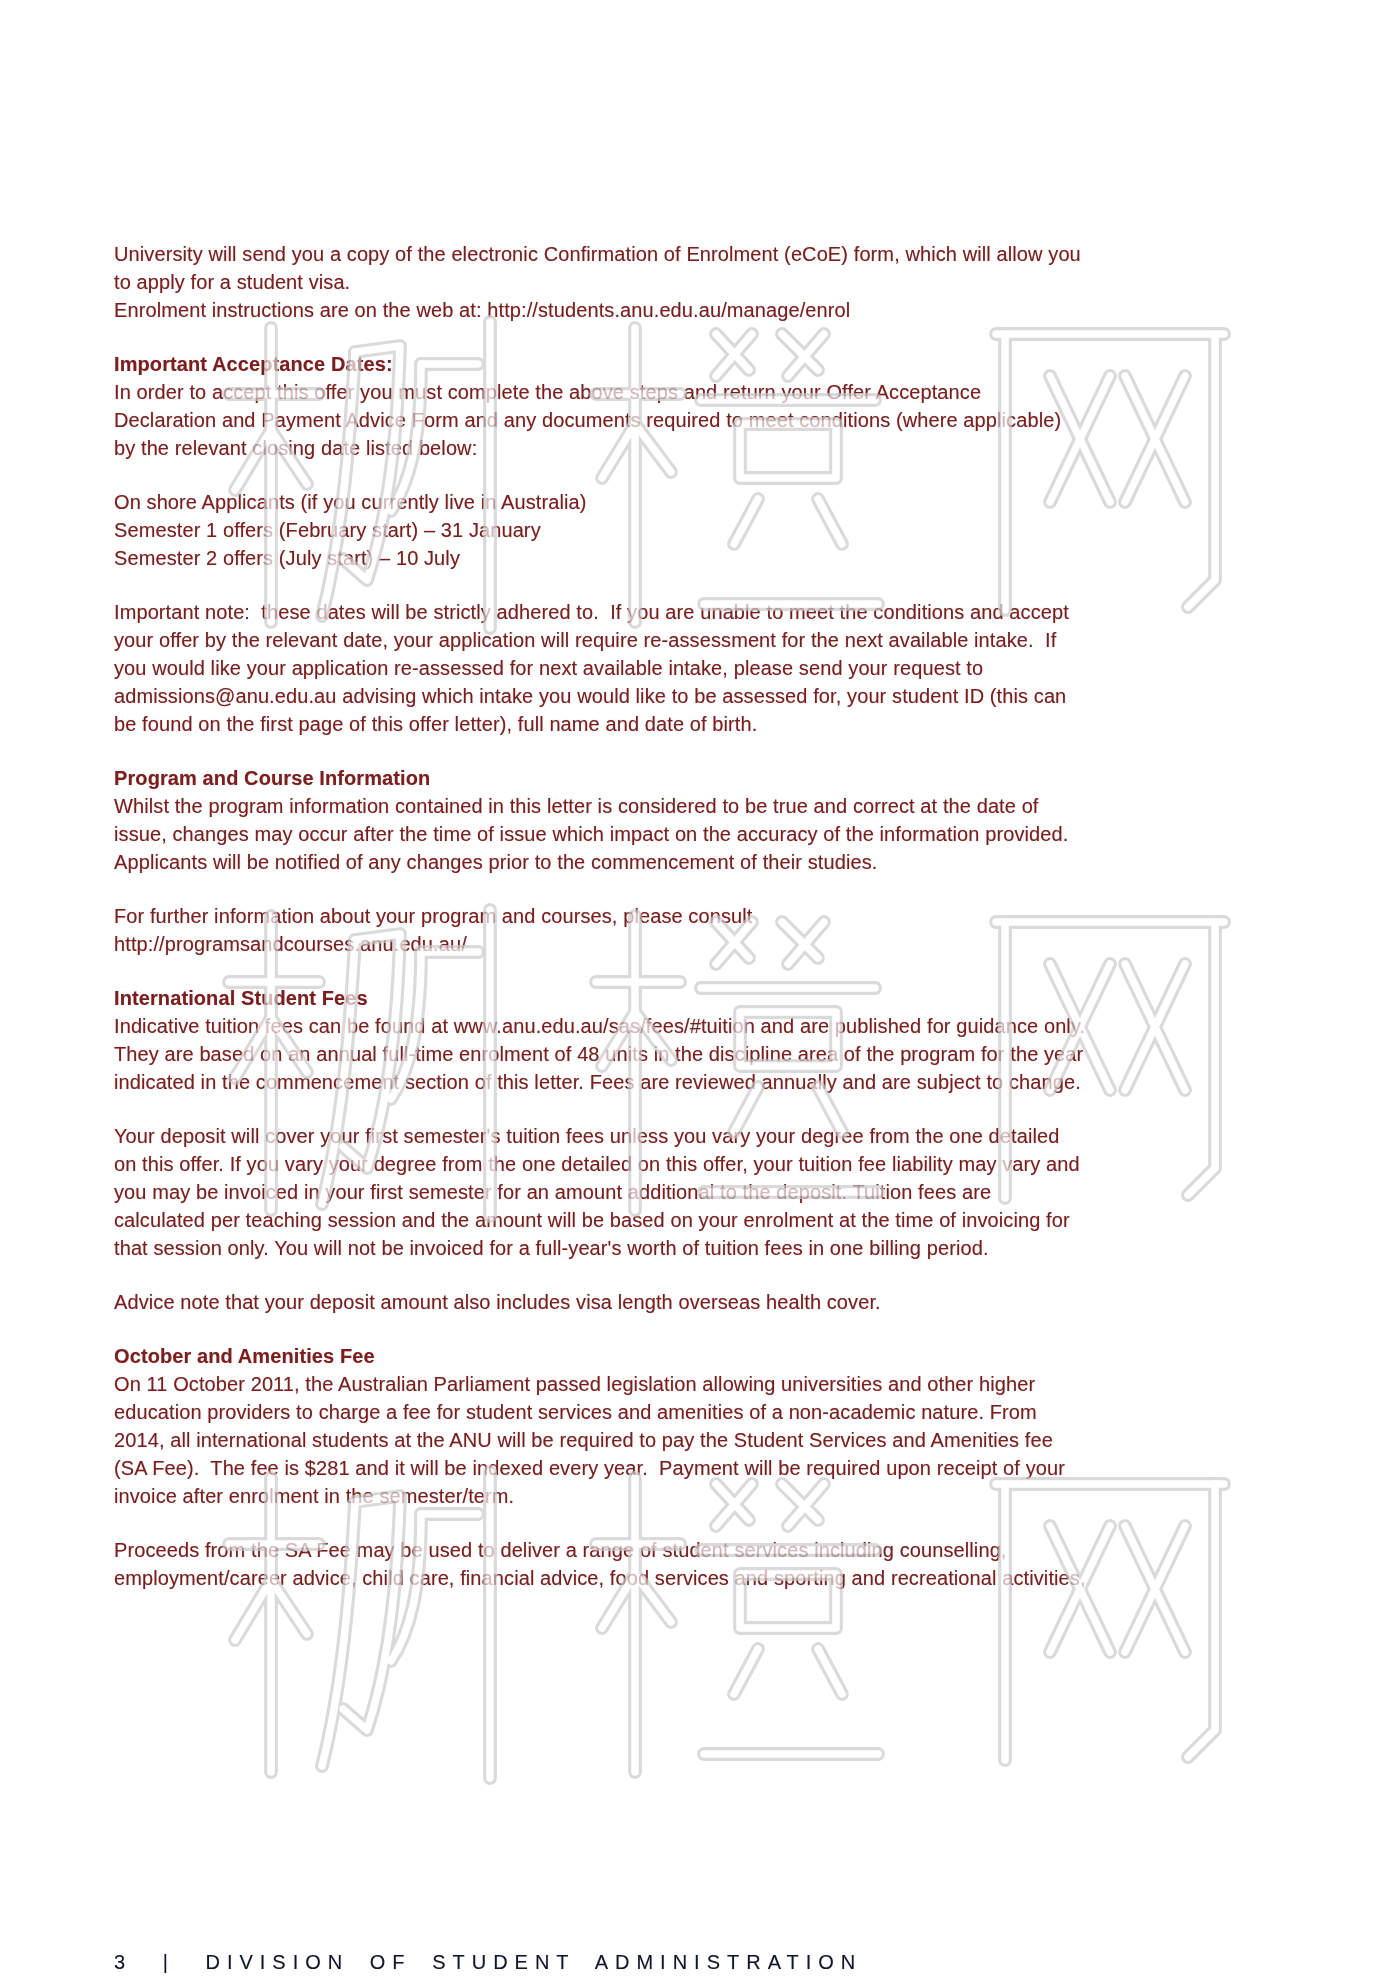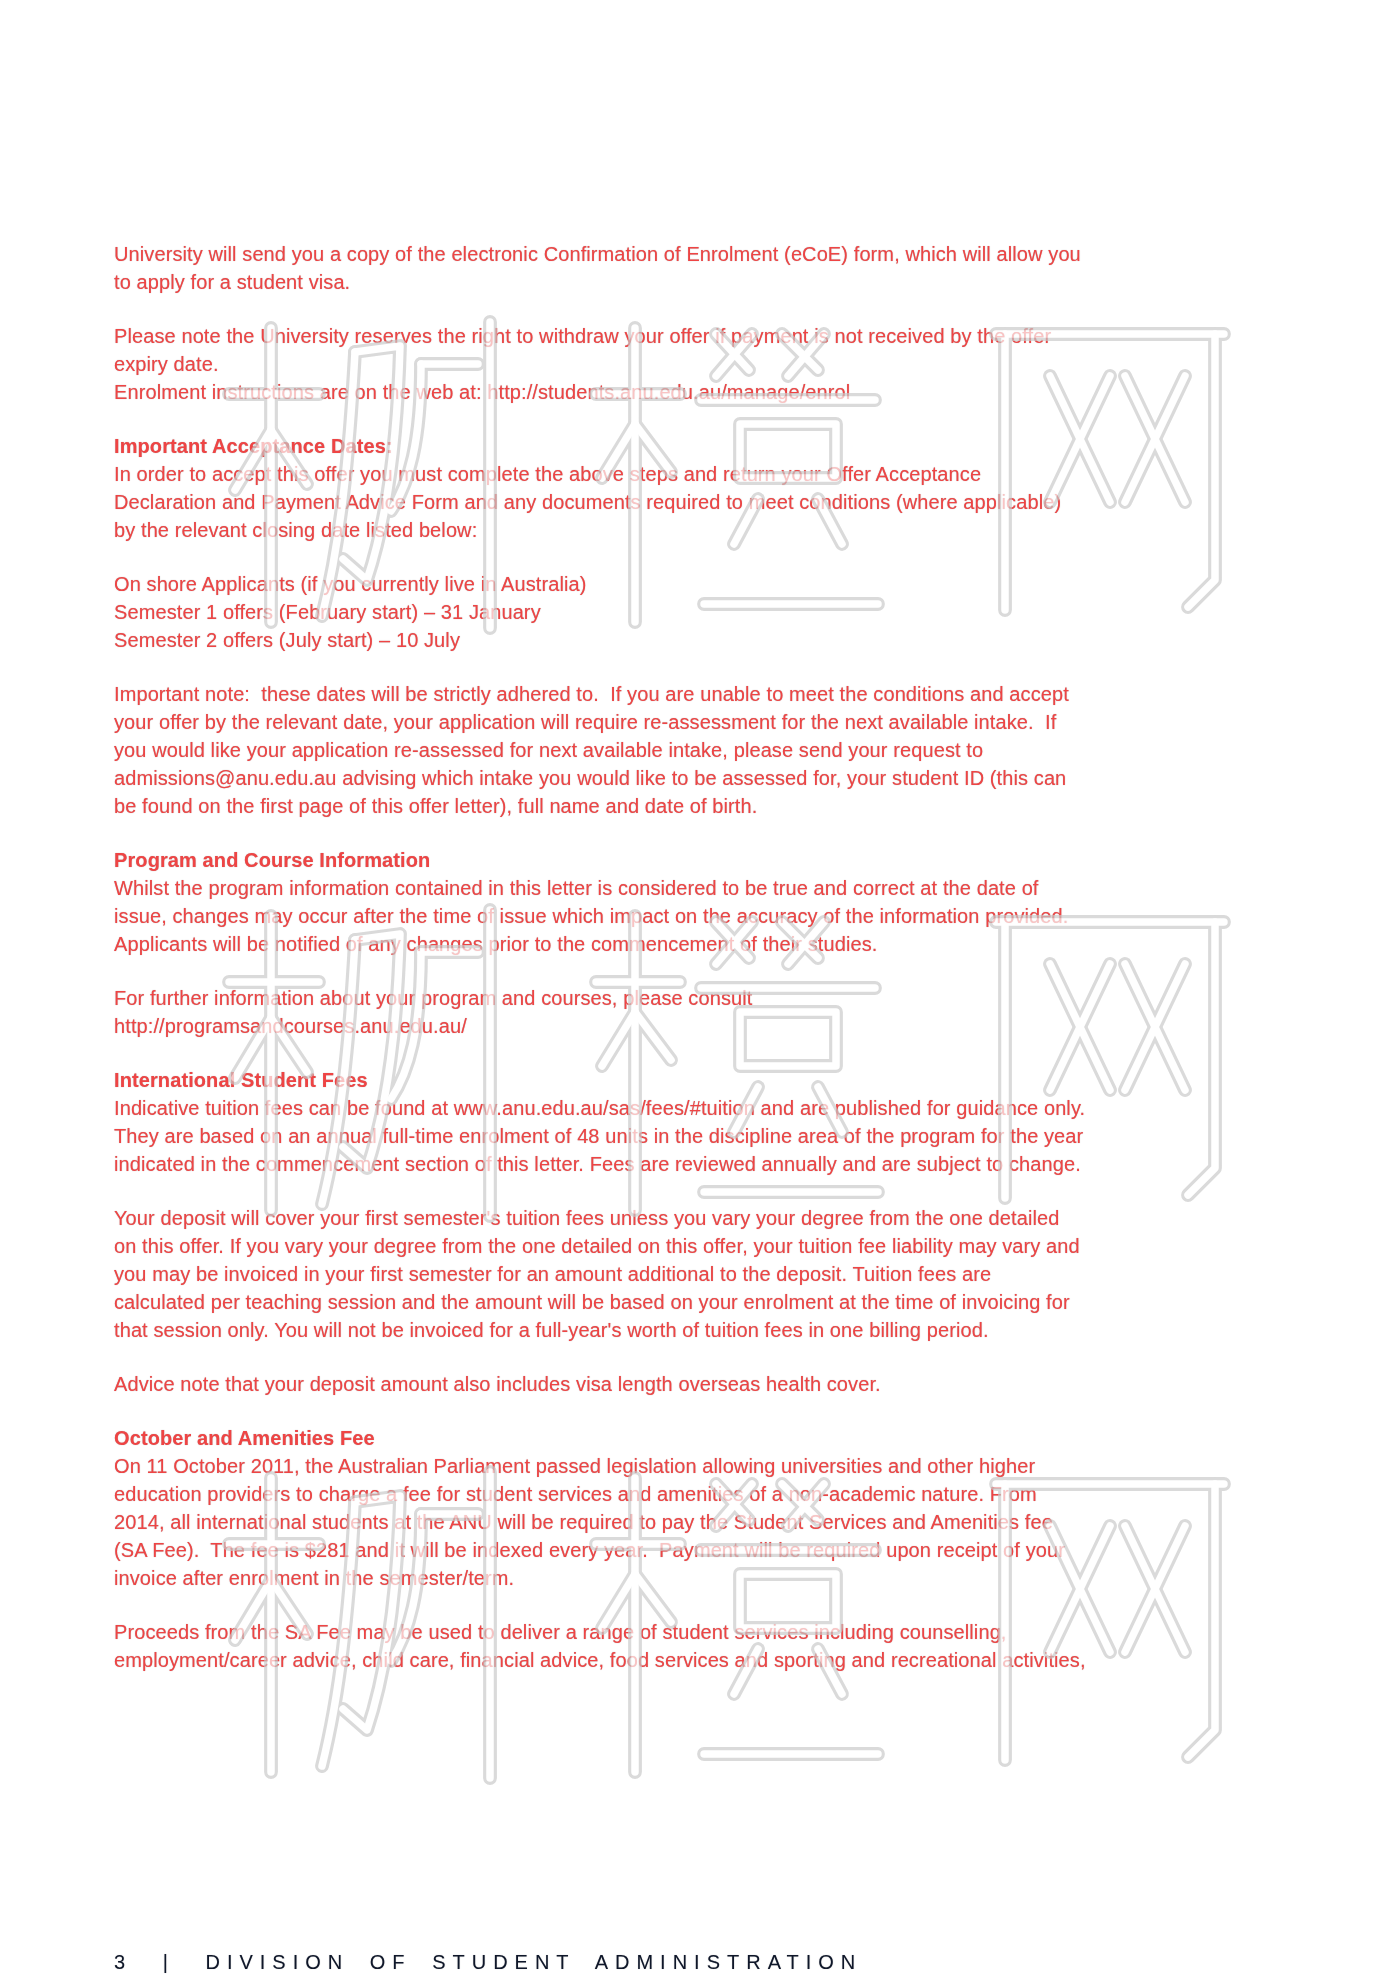--- a/index.html
+++ b/index.html
@@ -14,21 +14,21 @@
   .content {
     position: absolute;
     left: 114px;
     top: 240px;
     width: 1170px;
     z-index: 1;
   }
   .block {
     font-size: 20px;
     line-height: 28px;
-    color: #ef4444;
+    color: #7f1d1d;
     white-space: pre-wrap;
     text-shadow: 0 0 1px rgba(70,70,70,0.45);
     letter-spacing: 0.1px;
   }
   .p { margin: 26px 0 0 0; }
   .h { margin: 26px 0 0 0; font-weight: bold; }
   .first { margin-top: 0; }
   .attached { margin-top: 0; }
   .footer {
     position: absolute;
@@ -136,22 +136,20 @@
     <span class="visually-hidden">柳橙网</span>
     <svg viewBox="0 0 1080 380" xmlns="http://www.w3.org/2000/svg">
       <use href="#wm-strokes" class="wm-under"></use>
       <use href="#wm-strokes" class="wm-over"></use>
     </svg>
   </div>
 
   <div class="content">
     <div class="block p first">University will send you a copy of the electronic Confirmation of Enrolment (eCoE) form, which will allow you
 to apply for a student visa.</div>
-    <div class="block p">Please note the University reserves the right to withdraw your offer if payment is not received by the offer
-expiry date.</div>
     <div class="block p attached">Enrolment instructions are on the web at: http://students.anu.edu.au/manage/enrol</div>
     <div class="block h">Important Acceptance Dates:</div>
     <div class="block p attached">In order to accept this offer you must complete the above steps and return your Offer Acceptance
 Declaration and Payment Advice Form and any documents required to meet conditions (where applicable)
 by the relevant closing date listed below:</div>
     <div class="block p">On shore Applicants (if you currently live in Australia)
 Semester 1 offers (February start) – 31 January
 Semester 2 offers (July start) – 10 July</div>
     <div class="block p">Important note:  these dates will be strictly adhered to.  If you are unable to meet the conditions and accept
 your offer by the relevant date, your application will require re-assessment for the next available intake.  If

